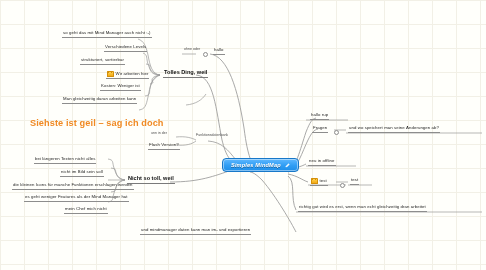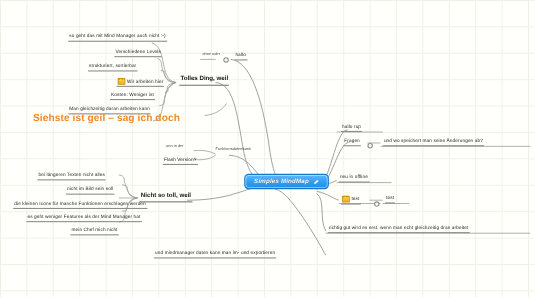--- a/index.html
+++ b/index.html
@@ -58,20 +58,21 @@
     color: #111111;
     padding: 0 1px 1px 1px;
     border-bottom: 0.8px solid #7a7a7a;
   }
   .highlight {
     font-size: 9.2px;
     font-weight: bold;
     color: #f08a24;
     border-bottom: none;
     letter-spacing: 0.01em;
+    margin-top: 16px;
   }
   .tiny {
     font-size: 3.5px;
     color: #4a4a4a;
     border-bottom: none;
     letter-spacing: 0.01em;
   }
   .central {
     position: absolute;
     display: flex;

